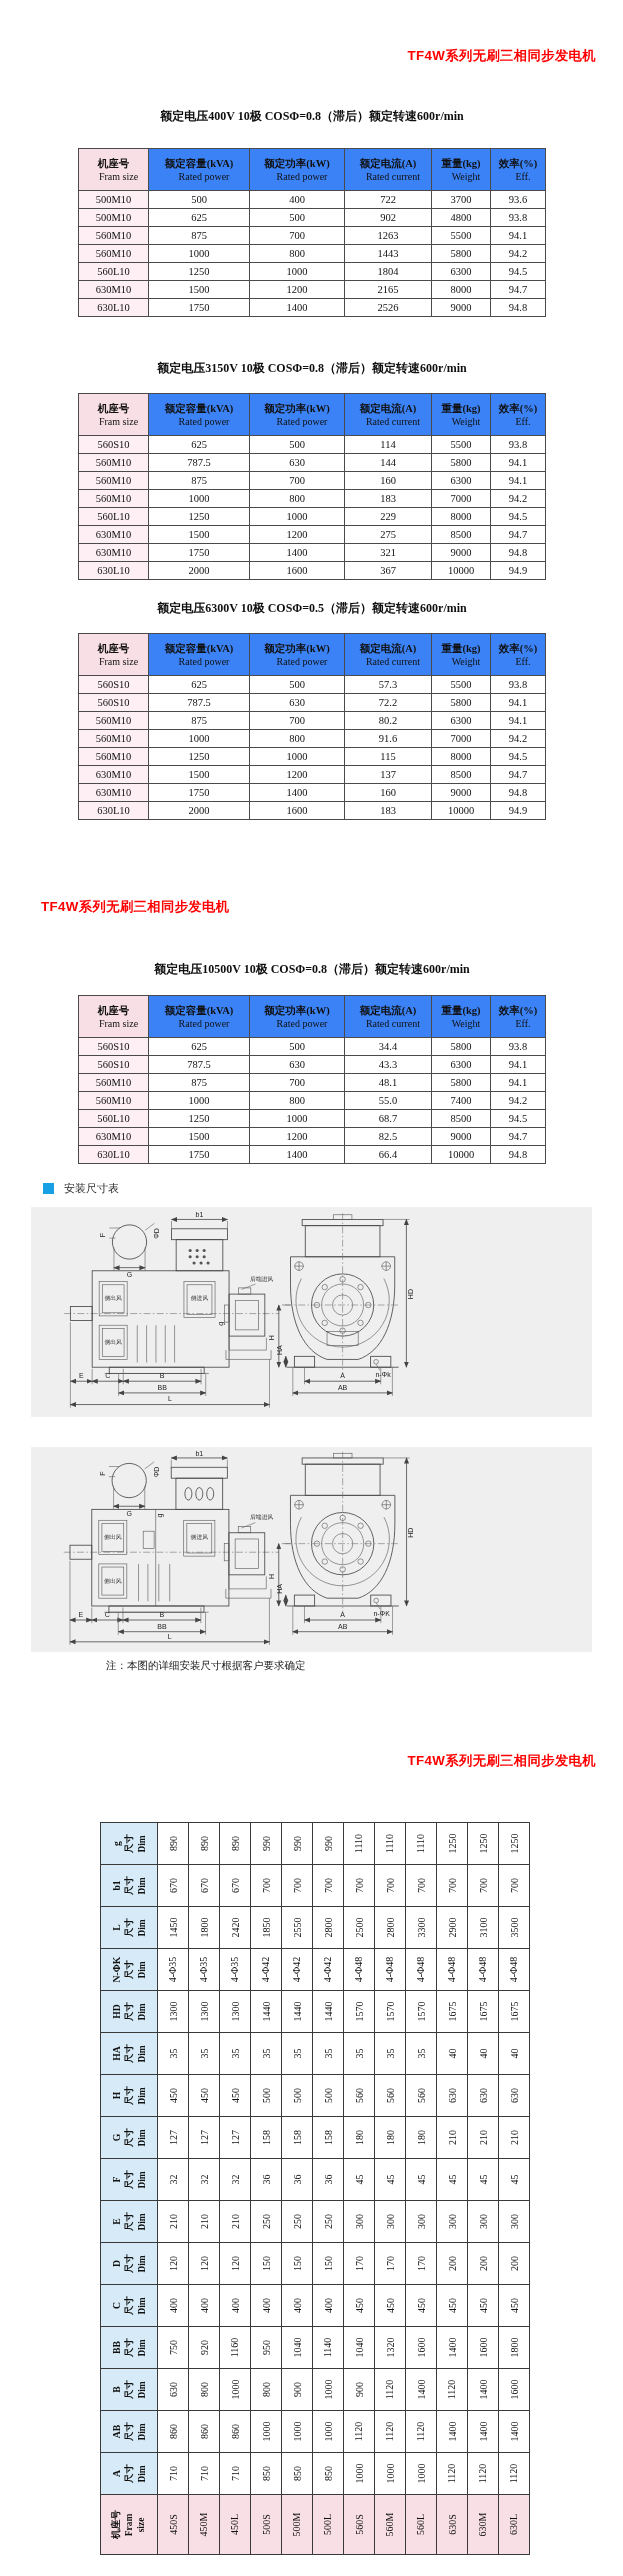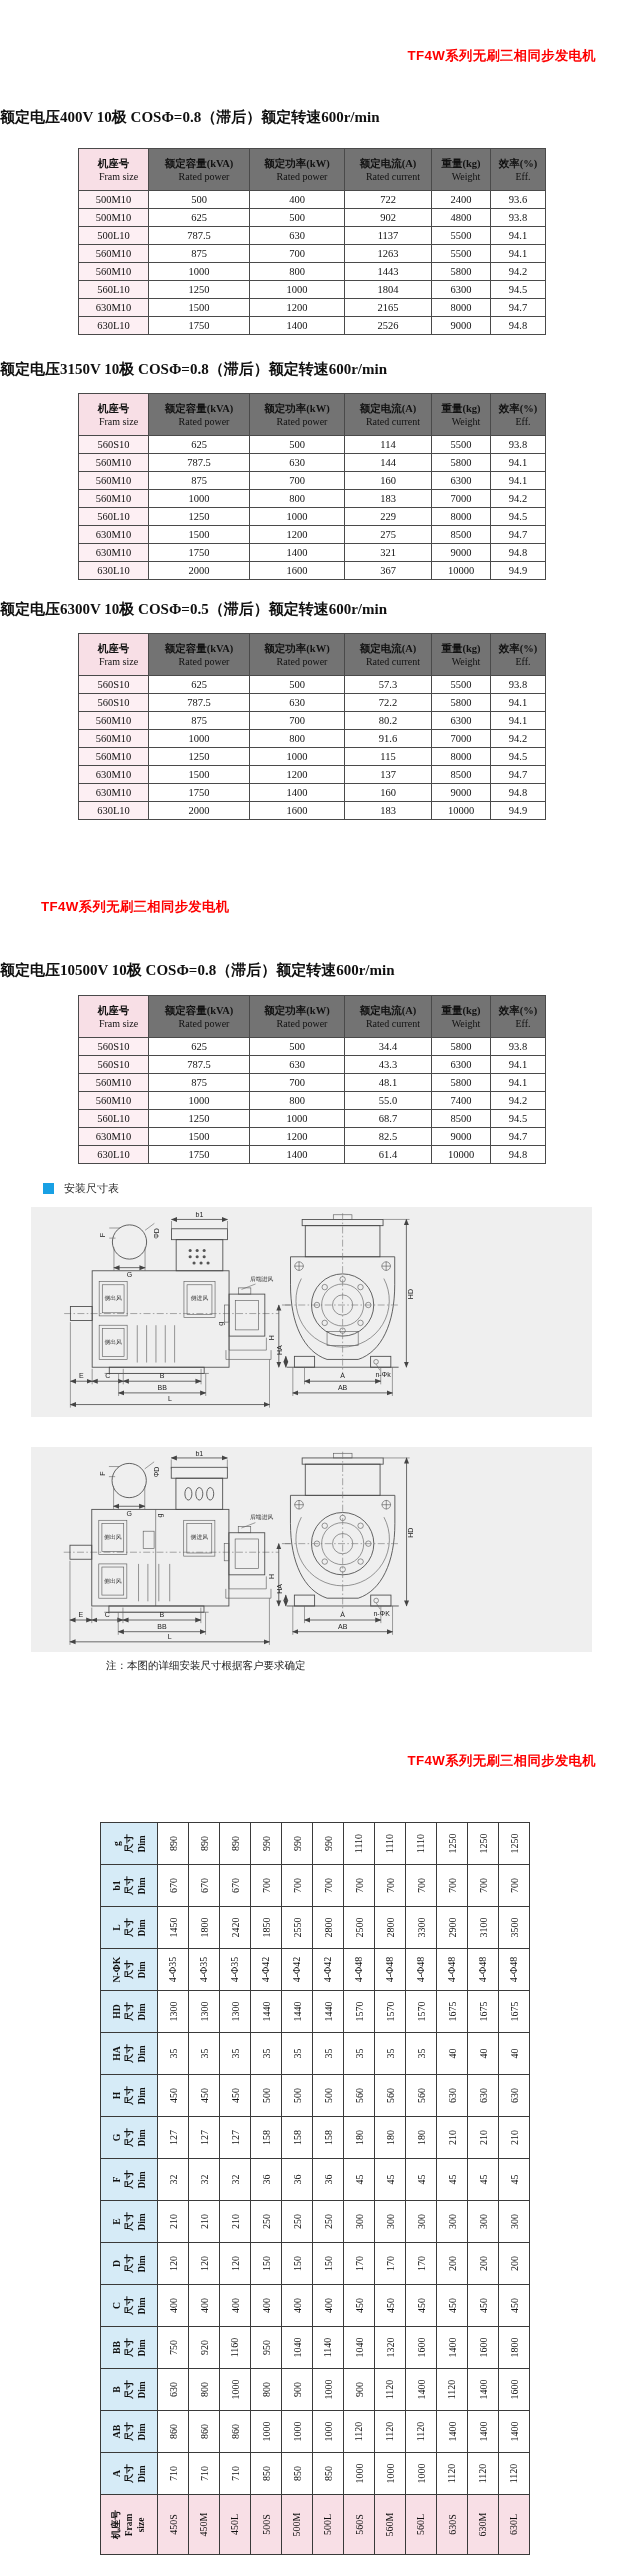--- a/index.html
+++ b/index.html
@@ -2,31 +2,31 @@
 <html style="font-size:12.5px"><head>
 <meta charset="utf-8">
 <style>
   html,body{margin:0;padding:0;}
   body{width:624px;height:2576px;position:relative;background:#ffffff;
        font-family:"Liberation Serif","DejaVu Serif",serif;color:#111;}
   .abs{position:absolute;}
   .red-title{color:#fe0000;font-family:"Liberation Sans","DejaVu Sans",sans-serif;
              font-weight:bold;font-size:13.3px;letter-spacing:0.4px;}
   .r-align{right:28px;text-align:right;}
-  .sub{left:0;width:624px;text-align:left;font-weight:bold;font-size:15px;color:#101010;}
+  .sub{left:0;width:624px;text-align:center;font-weight:bold;font-size:12px;color:#101010;}
   .note{left:106px;font-size:10.5px;color:#1a1a1a;
         font-family:"Liberation Sans","DejaVu Sans",sans-serif;}
   .bullet-row{left:43px;display:flex;align-items:center;gap:10px;}
   .bullet-sq{width:11px;height:11px;background:#18a0e4;}
   .bullet-tx{font-size:11px;color:#2a2a2a;font-family:"Liberation Sans","DejaVu Sans",sans-serif;}
 
   table.rating{position:absolute;left:78px;border-collapse:collapse;border:1.6px solid #333;
                table-layout:fixed;background:#fff;}
   table.rating th,table.rating td{border:0.8px solid #4a4a4a;text-align:center;padding:0;}
-  table.rating thead th{background:#737373;height:41px;vertical-align:middle;}
+  table.rating thead th{background:#3b82f6;height:41px;vertical-align:middle;}
   table.rating thead th.fcol{background:#f8dfe6;}
   table.rating thead .zh{font-size:10.5px;font-weight:bold;line-height:1.45;}
   table.rating thead .en{font-size:10px;font-weight:normal;line-height:1.2;padding-left:10px;}
   table.rating td{height:17px;font-size:10.5px;background:#fff;}
   table.rating td.fcol{background:#fdeff3;}
 
   .panel{position:absolute;left:31px;background:#efefef;}
   .panel svg{display:block;}
   .dl{font-family:"Liberation Sans","DejaVu Sans",sans-serif;font-size:9px;fill:#222;}
   .dlz{font-family:"Liberation Sans","DejaVu Sans",sans-serif;font-size:7.5px;fill:#333;}
@@ -93,38 +93,30 @@
           <div class="en">Eff.</div>
         </th>
       </tr>
     </thead>
     <tbody>
       <tr>
         <td class="fcol">500M10</td>
         <td>500</td>
         <td>400</td>
         <td>722</td>
-        <td>2400</td>
+        <td>3700</td>
         <td>93.6</td>
       </tr>
       <tr>
         <td class="fcol">500M10</td>
         <td>625</td>
         <td>500</td>
         <td>902</td>
         <td>4800</td>
         <td>93.8</td>
-      </tr>
-      <tr>
-        <td class="fcol">500L10</td>
-        <td>787.5</td>
-        <td>630</td>
-        <td>1137</td>
-        <td>5500</td>
-        <td>94.1</td>
       </tr>
       <tr>
         <td class="fcol">560M10</td>
         <td>875</td>
         <td>700</td>
         <td>1263</td>
         <td>5500</td>
         <td>94.1</td>
       </tr>
       <tr>
@@ -460,21 +452,21 @@
         <td>1500</td>
         <td>1200</td>
         <td>82.5</td>
         <td>9000</td>
         <td>94.7</td>
       </tr>
       <tr>
         <td class="fcol">630L10</td>
         <td>1750</td>
         <td>1400</td>
-        <td>61.4</td>
+        <td>66.4</td>
         <td>10000</td>
         <td>94.8</td>
       </tr>
     </tbody>
   </table>
 
 <div class="abs bullet-row" style="top:1181px;">
   <span class="bullet-sq"></span>
   <span class="bullet-tx">安装尺寸表</span>
 </div>

